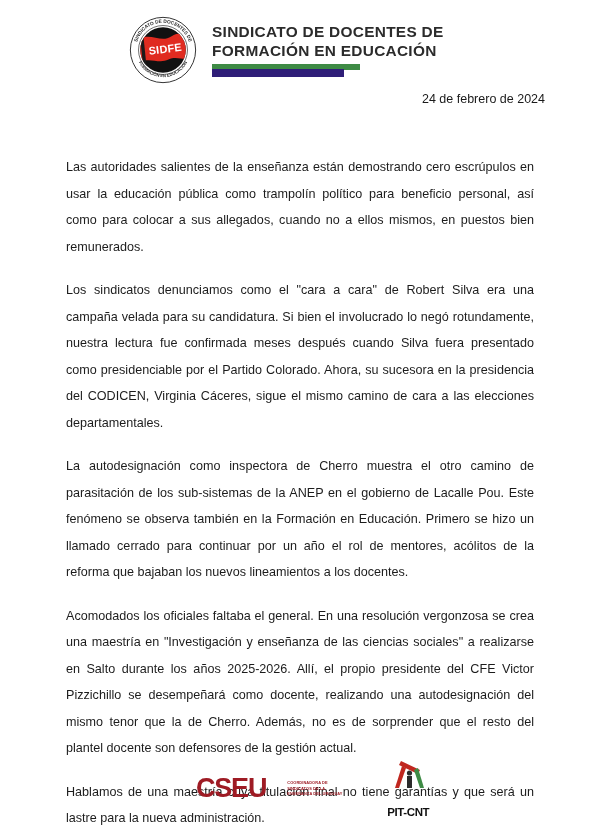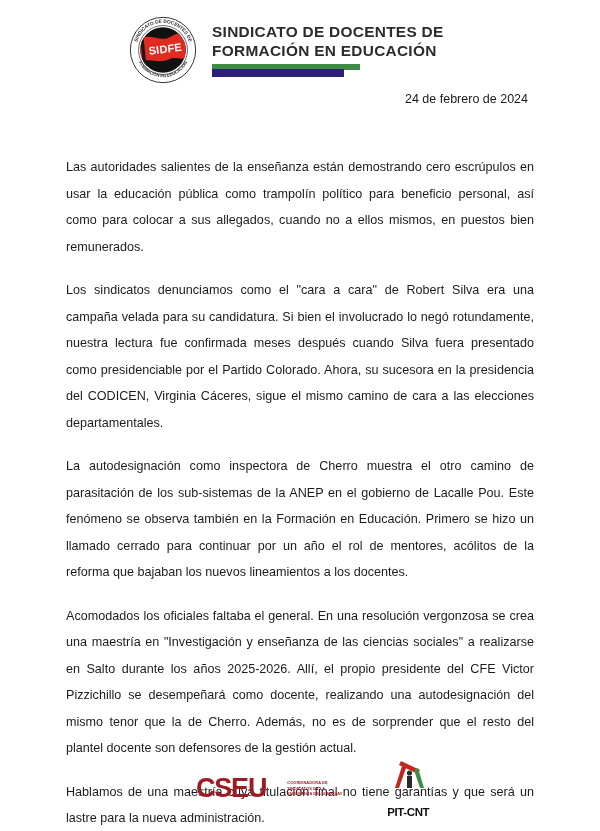--- a/index.html
+++ b/index.html
@@ -66,21 +66,21 @@
     position: absolute;
     left: 0; top: 5px;
     width: 132px;
     height: 8px;
     background: #2f1e78;
   }
 
   
   .doc-date {
     position: absolute;
-    right: 72px;
+    right: 55px;
     top: 92px;
     font-size: 12.5px;
     color: #1a1a1a;
   }
   .doc-title {
     position: absolute;
     left: 0;
     top: 112px;
     width: 600px;
     text-align: center;

